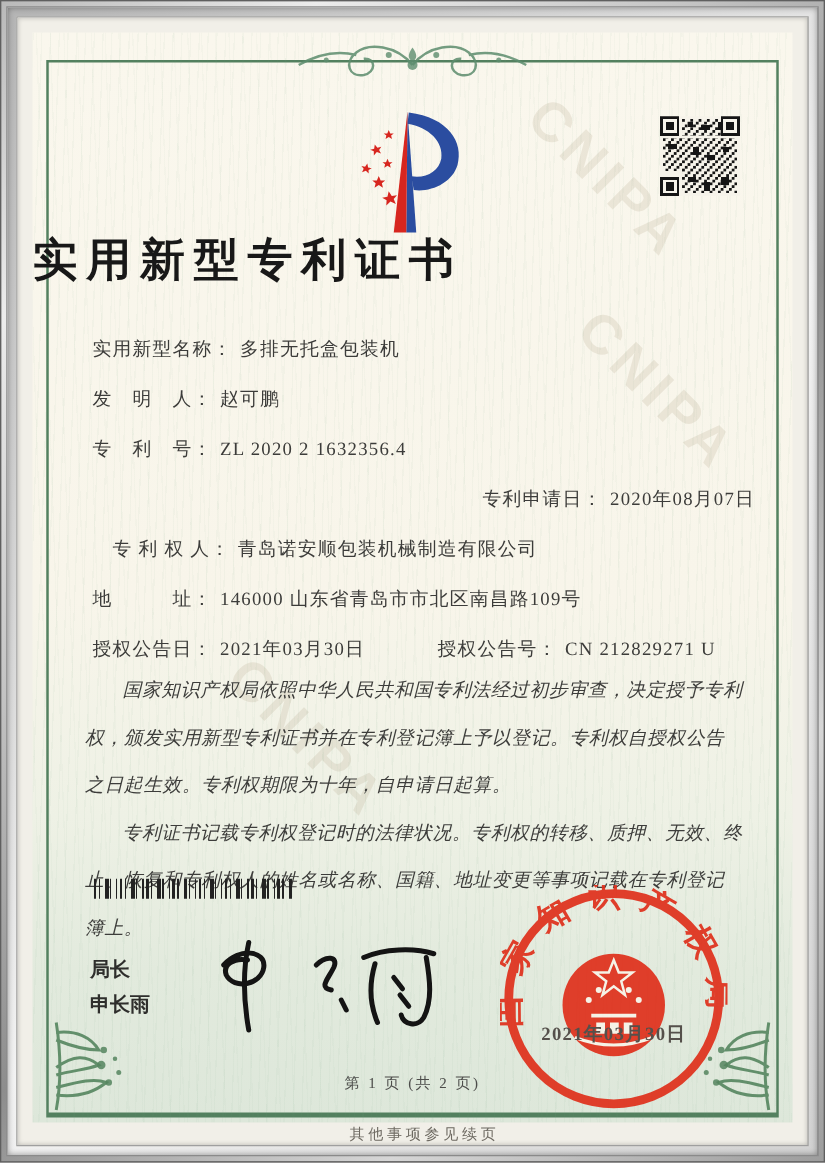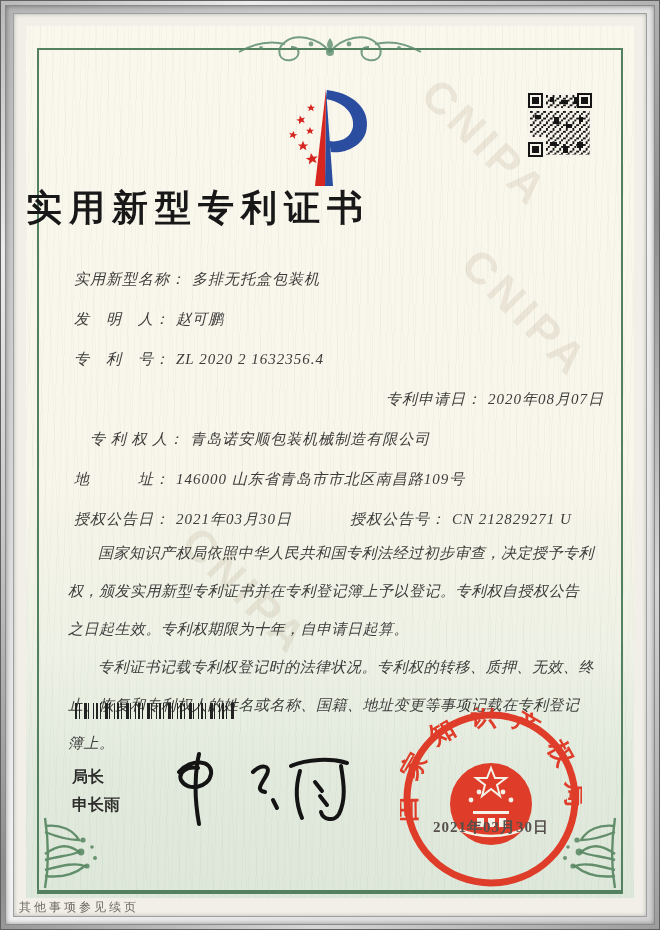--- a/index.html
+++ b/index.html
@@ -24,41 +24,41 @@
     border:2px solid #53805f;border-bottom-width:4px;}
   
   .watermark{position:absolute;font-family:"Liberation Sans","DejaVu Sans",sans-serif;
     font-weight:bold;font-size:44px;letter-spacing:5px;color:rgba(150,130,95,.14);
     transform:rotate(45deg);white-space:nowrap;z-index:1;}
   .cert-no{position:absolute;left:48px;top:58px;font-size:15px;letter-spacing:3px;color:#4a4a48;z-index:2;}
   .logo{position:absolute;left:255px;top:60px;width:106px;height:104px;z-index:2;}
   .qr{position:absolute;left:502px;top:67px;width:64px;height:64px;z-index:2;}
   .title{position:absolute;left:0;right:0;top:158px;font-size:36px;
     font-weight:bold;letter-spacing:7px;color:#181818;z-index:2;font-family:Liberation Serif, serif;}
-  .frow{position:absolute;left:48px;right:30px;font-size:15px;color:#3c3c3a;z-index:2;white-space:nowrap;font-style:italic;}
+  .frow{position:absolute;left:48px;right:30px;font-size:15px;color:#3c3c3a;z-index:2;white-space:nowrap;}
   .frow .lab{letter-spacing:1px;}
   .frow .val{margin-left:6px;letter-spacing:1px;}
   .grant-no{position:absolute;left:276px;top:0;}
   .body-text{position:absolute;left:42px;right:40px;top:508px;z-index:2;
     font-size:15px;line-height:38px;color:#3d3d3b;font-style:italic;letter-spacing:.5px;}
   .body-text p{margin:0;text-indent:2em;}
   .barcode{position:absolute;left:49px;top:677px;width:160px;height:16px;z-index:2;
     background:repeating-linear-gradient(90deg,
       #222 0 2px,transparent 2px 4px,#222 4px 5px,transparent 5px 9px,
       #222 9px 12px,transparent 12px 13px,#222 13px 14px,transparent 14px 18px,
       #222 18px 19px,transparent 19px 21px);}
   .signer{position:absolute;left:46px;top:737px;z-index:2;font-size:16px;font-weight:600;
     color:#2e2e2c;line-height:28px;}
   .signature{position:absolute;left:139px;top:712px;width:200px;height:100px;z-index:3;}
   .seal{position:absolute;left:374px;top:682px;width:182px;height:182px;z-index:4;}
   .seal-date{position:absolute;left:372px;top:792px;width:186px;text-align:center;z-index:5;
     font-size:15px;font-weight:bold;letter-spacing:1px;color:#55504b;}
   .page-ind{position:absolute;left:0;right:0;top:832px;text-align:center;z-index:2;
     font-size:12px;letter-spacing:2px;color:#4c4c4a;}
-  .footer-note{position:absolute;left:0;right:0;top:899px;z-index:6;
+  .footer-note{position:absolute;left:0;right:0;top:899px;text-align:center;z-index:6;
     font-size:12px;letter-spacing:3px;color:#6e6a62;padding-left:19px;}
   .orn-top{position:absolute;left:50%;top:6px;margin-left:-105px;width:210px;height:36px;z-index:2;}
   .orn-bl{position:absolute;left:13px;bottom:6px;width:66px;height:78px;z-index:2;}
   .orn-br{position:absolute;right:13px;bottom:6px;width:66px;height:78px;z-index:2;transform:scaleX(-1);}
 </style>
 </head>
 <body>
 
 <div class="stage">
   <div class="frame-a"></div>
@@ -246,14 +246,15 @@
           <rect x="73" y="103" width="36" height="3" fill="#f7f3e8"></rect>
           <rect x="77" y="110" width="7" height="9" fill="#f7f3e8"></rect>
           <rect x="88" y="110" width="7" height="9" fill="#f7f3e8"></rect>
           <rect x="99" y="110" width="7" height="9" fill="#f7f3e8"></rect>
           <path d="M60,122 Q91,134 122,122" fill="none" stroke="#f7f3e8" stroke-width="2.5"></path>
         </g>
       </g>
     </svg>
     <div class="seal-date">2021年03月30日</div>
 
+    <div class="page-ind">第 1 页 (共 2 页)</div>
   </div>
 </div>
 
 </body></html>

